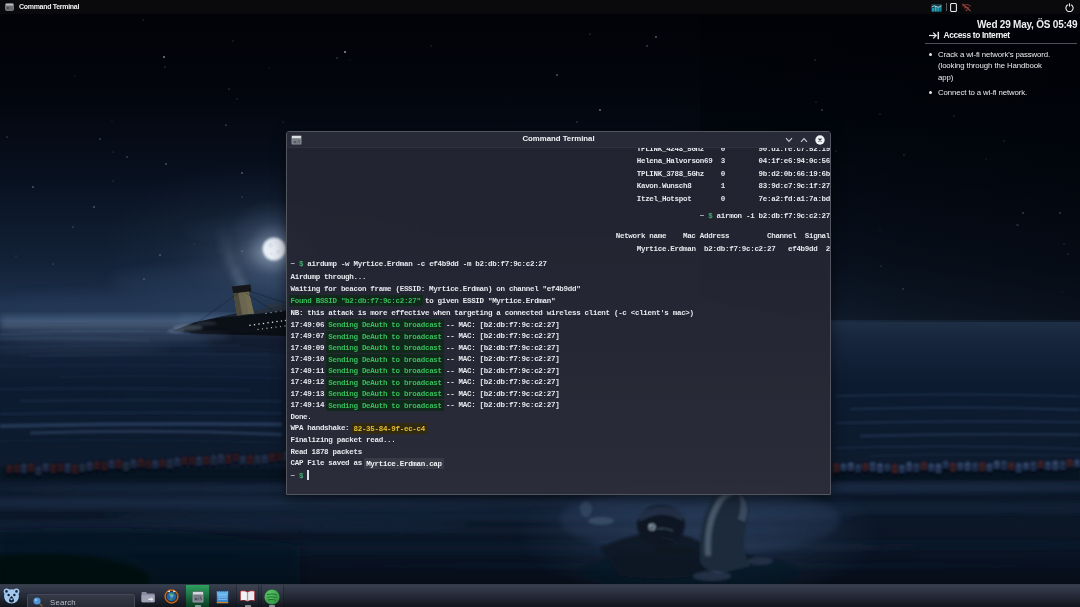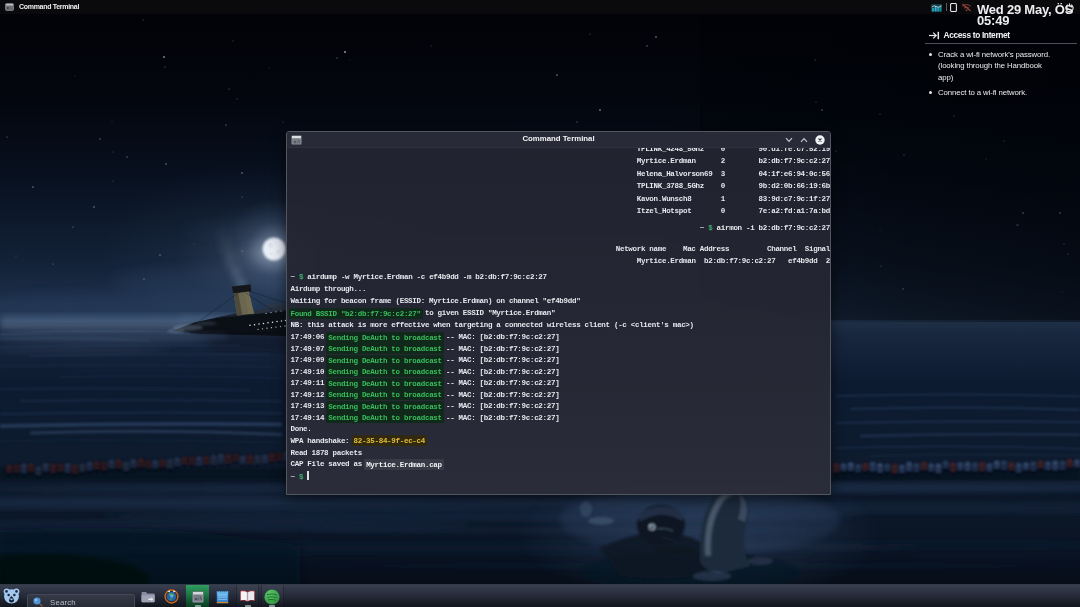--- a/index.html
+++ b/index.html
@@ -716,21 +716,20 @@
   <ul>
     <li>Crack a wi-fi network's password. (looking through the Handbook app)</li>
     <li>Connect to a wi-fi network.</li>
   </ul>
 </div>
 
 <div id="term">
   <div id="tbody">
         <div id="tpre">
           <div class="ln s1">TPLINK_4248_5Ghz    0        90:d1:fe:c7:52:19</div>
-          <div class="ln s1">Myrtice.Erdman      2        b2:db:f7:9c:c2:27</div>
           <div class="ln s1">Helena_Halvorson69  3        04:1f:e6:94:0c:56</div>
           <div class="ln s1">TPLINK_3788_5Ghz    0        9b:d2:0b:66:19:6b</div>
           <div class="ln s1">Kavon.Wunsch8       1        83:9d:c7:9c:1f:27</div>
           <div class="ln s1">Itzel_Hotspot       0        7e:a2:fd:a1:7a:bd</div>
           <div style="height:4.5px"></div>
           <div class="ln s1"><span class="tl">~</span> <span class="dl">$</span> airmon -i b2:db:f7:9c:c2:27</div>
           <div style="height:8.2px"></div>
           <div class="ln s1">Network name    Mac Address         Channel  Signal</div>
           <div style="height:0.3px"></div>
           <div class="ln s1">Myrtice.Erdman  b2:db:f7:9c:c2:27   ef4b9dd  2</div>
@@ -743,20 +742,21 @@
           <div class="ln s2">17:49:06 <span class="gh">Sending DeAuth to broadcast</span> -- MAC: [b2:db:f7:9c:c2:27]</div>
           <div class="ln s3">17:49:07 <span class="gh">Sending DeAuth to broadcast</span> -- MAC: [b2:db:f7:9c:c2:27]</div>
           <div class="ln s3">17:49:09 <span class="gh">Sending DeAuth to broadcast</span> -- MAC: [b2:db:f7:9c:c2:27]</div>
           <div class="ln s3">17:49:10 <span class="gh">Sending DeAuth to broadcast</span> -- MAC: [b2:db:f7:9c:c2:27]</div>
           <div class="ln s3">17:49:11 <span class="gh">Sending DeAuth to broadcast</span> -- MAC: [b2:db:f7:9c:c2:27]</div>
           <div class="ln s3">17:49:12 <span class="gh">Sending DeAuth to broadcast</span> -- MAC: [b2:db:f7:9c:c2:27]</div>
           <div class="ln s3">17:49:13 <span class="gh">Sending DeAuth to broadcast</span> -- MAC: [b2:db:f7:9c:c2:27]</div>
           <div class="ln s3">17:49:14 <span class="gh">Sending DeAuth to broadcast</span> -- MAC: [b2:db:f7:9c:c2:27]</div>
           <div class="ln s4">Done.</div>
           <div class="ln s4">WPA handshake: <span class="yh">82-35-84-9f-ec-c4</span></div>
+          <div class="ln s4">Finalizing packet read...</div>
           <div class="ln s4">Read 1878 packets</div>
           <div class="ln s4">CAP File saved as <span class="wh">Myrtice.Erdman.cap</span></div>
           <div class="ln s4"><span class="tl">~</span> <span class="dl">$</span> <span class="cur"></span></div>
         </div>
       </div>
   <div id="ttl">
     <div class="ticon">
           <svg width="11" height="10" viewBox="0 0 11 10">
             <rect x="0.5" y="0.5" width="10" height="9" rx="1" fill="#8f9299" stroke="#5a5c62" stroke-width="0.5"></rect>
             <rect x="1" y="1" width="9" height="2.2" fill="#dcdee2"></rect>
@@ -810,21 +810,21 @@
 <div class="tray" style="left:960.5px; top:3px;">
       <svg width="11" height="9" viewBox="0 0 11 9">
         <g stroke="#7e3b33" stroke-width="1.05" fill="none" opacity="0.95">
           <path d="M1.2 3.4 Q 5.5 -0.4 9.8 3.4"></path>
           <path d="M2.9 5.3 Q 5.5 3 8.1 5.3"></path>
         </g>
         <circle cx="5.5" cy="7.2" r="1" fill="#7e3b33"></circle>
         <path d="M1.4 1 L 9.6 8" stroke="#99463c" stroke-width="1.05"></path>
       </svg>
     </div>
-<div class="tray" style="left:977px; top:4px; font-size:13px; font-weight:bold; color:#eeeef0; letter-spacing:-0.22px; line-height:11px;">Wed 29 May, ÖS 05:49</div>
+<div class="tray" style="left:977px; top:19px; font-size:10px; font-weight:bold; color:#eeeef0; letter-spacing:-0.22px; line-height:11px;">Wed 29 May, ÖS 05:49</div>
 <div class="tray" style="left:1064.5px; top:2.5px;">
       <svg width="9" height="9" viewBox="0 0 9 9">
         <path d="M3.1 1.7 A 3.6 3.6 0 1 0 5.9 1.7" stroke="#e8eaec" stroke-width="1.1" fill="none"></path>
         <line x1="4.5" y1="0.3" x2="4.5" y2="3.6" stroke="#e8eaec" stroke-width="1.1"></line>
       </svg>
     </div>
 
 <div id="taskbar">
   <div id="bear">
         <svg width="17" height="16" viewBox="0 0 17 16">

